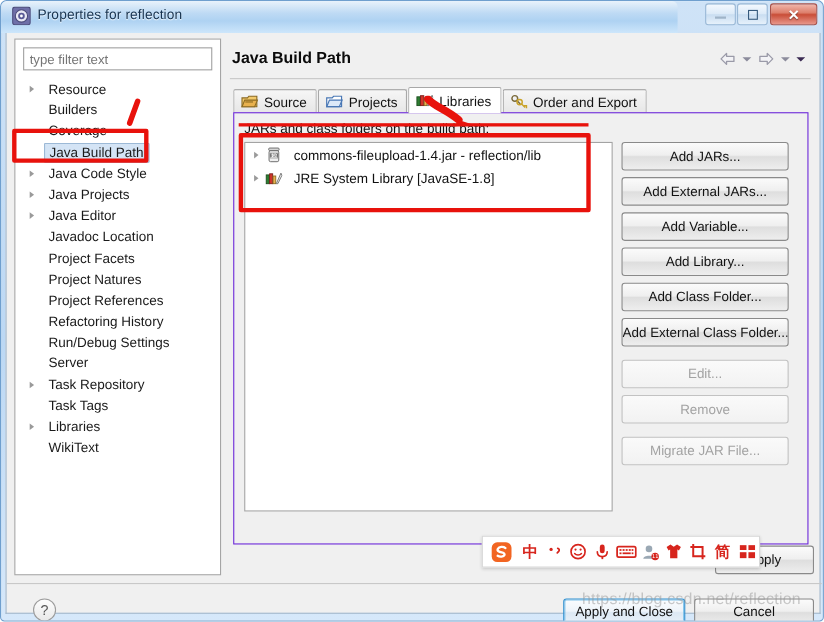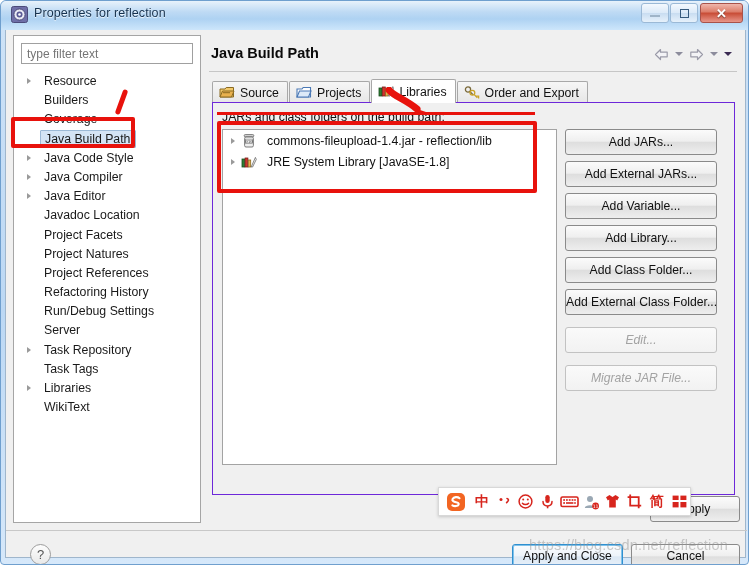--- a/index.html
+++ b/index.html
@@ -18,21 +18,21 @@
     width: 749px; height: 565px;
     background: linear-gradient(180deg,#cfe3f7 0%, #bcd8f4 55%, #d6e8fa 100%);
     border: 1px solid #6f9fce;
     border-radius: 6px 6px 4px 4px;
     overflow: hidden;
   }
 
   
   #titlebar {
     position: absolute; left: 0; top: 0;
-    width: 749px; height: 29px;
+    width: 615px; height: 29px;
     background: linear-gradient(180deg,#e8f2fb 0%, #bedaf4 38%, #aed2f2 62%, #cde6fb 100%);
     border-radius: 5px 5px 0 0;
   }
   #title-icon {
     position: absolute; left: 10px; top: 5px;
     width: 17px; height: 17px;
   }
   #title-text {
     position: absolute; left: 33px; top: 5px;
     font-size: 12.5px; color: #16324f;
@@ -217,21 +217,20 @@
     font-family: "Liberation Sans", sans-serif;
     text-align: center;
     line-height: 24px;
     white-space: nowrap;
     overflow: hidden;
   }
   .side-btn.disabled {
     color: #a3a3a3;
     border-color: #c2c2c2;
     background: linear-gradient(180deg,#fafafa 0%, #f2f2f2 100%);
-    font-style: italic;
   }
   .side-btn.gap-top { margin-top: 12px; }
 
   
   #apply-btn {
     position: absolute; left: 644px; top: 466px;
     width: 90px; height: 26px;
     border: 1px solid #8a8a8a; border-radius: 3px;
     background: linear-gradient(180deg,#fbfbfb 0%, #efefef 46%, #dedede 52%, #eeeeee 100%);
     font-size: 12.2px; color: #111; text-align: center; line-height: 24px;
@@ -352,21 +351,21 @@
   <div id="dialog-body">
 
     <div id="left-pane">
       <input id="filter-input" type="text" placeholder="type filter text" style="">
       <div id="tree">
           <div class="tree-item"><span class="tree-arrow"></span><span class="tree-label">Resource</span></div>
           <div class="tree-item"><span class="tree-label">Builders</span></div>
           <div class="tree-item"><span class="tree-label">Coverage</span></div>
           <div class="tree-item selected"><span class="tree-label">Java Build Path</span></div>
           <div class="tree-item"><span class="tree-arrow"></span><span class="tree-label">Java Code Style</span></div>
-          <div class="tree-item"><span class="tree-arrow"></span><span class="tree-label">Java Compiler</span></div>
+          <div class="tree-item"><span class="tree-arrow"></span><span class="tree-label">Java Projects</span></div>
           <div class="tree-item"><span class="tree-arrow"></span><span class="tree-label">Java Editor</span></div>
           <div class="tree-item"><span class="tree-label">Javadoc Location</span></div>
           <div class="tree-item"><span class="tree-label">Project Facets</span></div>
           <div class="tree-item"><span class="tree-label">Project Natures</span></div>
           <div class="tree-item"><span class="tree-label">Project References</span></div>
           <div class="tree-item"><span class="tree-label">Refactoring History</span></div>
           <div class="tree-item"><span class="tree-label">Run/Debug Settings</span></div>
           <div class="tree-item"><span class="tree-label">Server</span></div>
           <div class="tree-item"><span class="tree-arrow"></span><span class="tree-label">Task Repository</span></div>
           <div class="tree-item"><span class="tree-label">Task Tags</span></div>
@@ -471,20 +470,21 @@
             </div>
           </div>
         <div id="buttons-col">
             <div class="side-btn"><span>Add JARs...</span></div>
             <div class="side-btn"><span>Add External JARs...</span></div>
             <div class="side-btn"><span>Add Variable...</span></div>
             <div class="side-btn"><span>Add Library...</span></div>
             <div class="side-btn"><span>Add Class Folder...</span></div>
             <div class="side-btn"><span>Add External Class Folder...</span></div>
             <div class="side-btn disabled gap-top"><span>Edit...</span></div>
+            <div class="side-btn disabled"><span>Remove</span></div>
             <div class="side-btn disabled gap-top"><span>Migrate JAR File...</span></div>
           </div>
       </div>
     </div>
 
     <div id="apply-btn">
       <span>Apply</span>
     </div>
 
     <div id="bottom-sep"></div>

